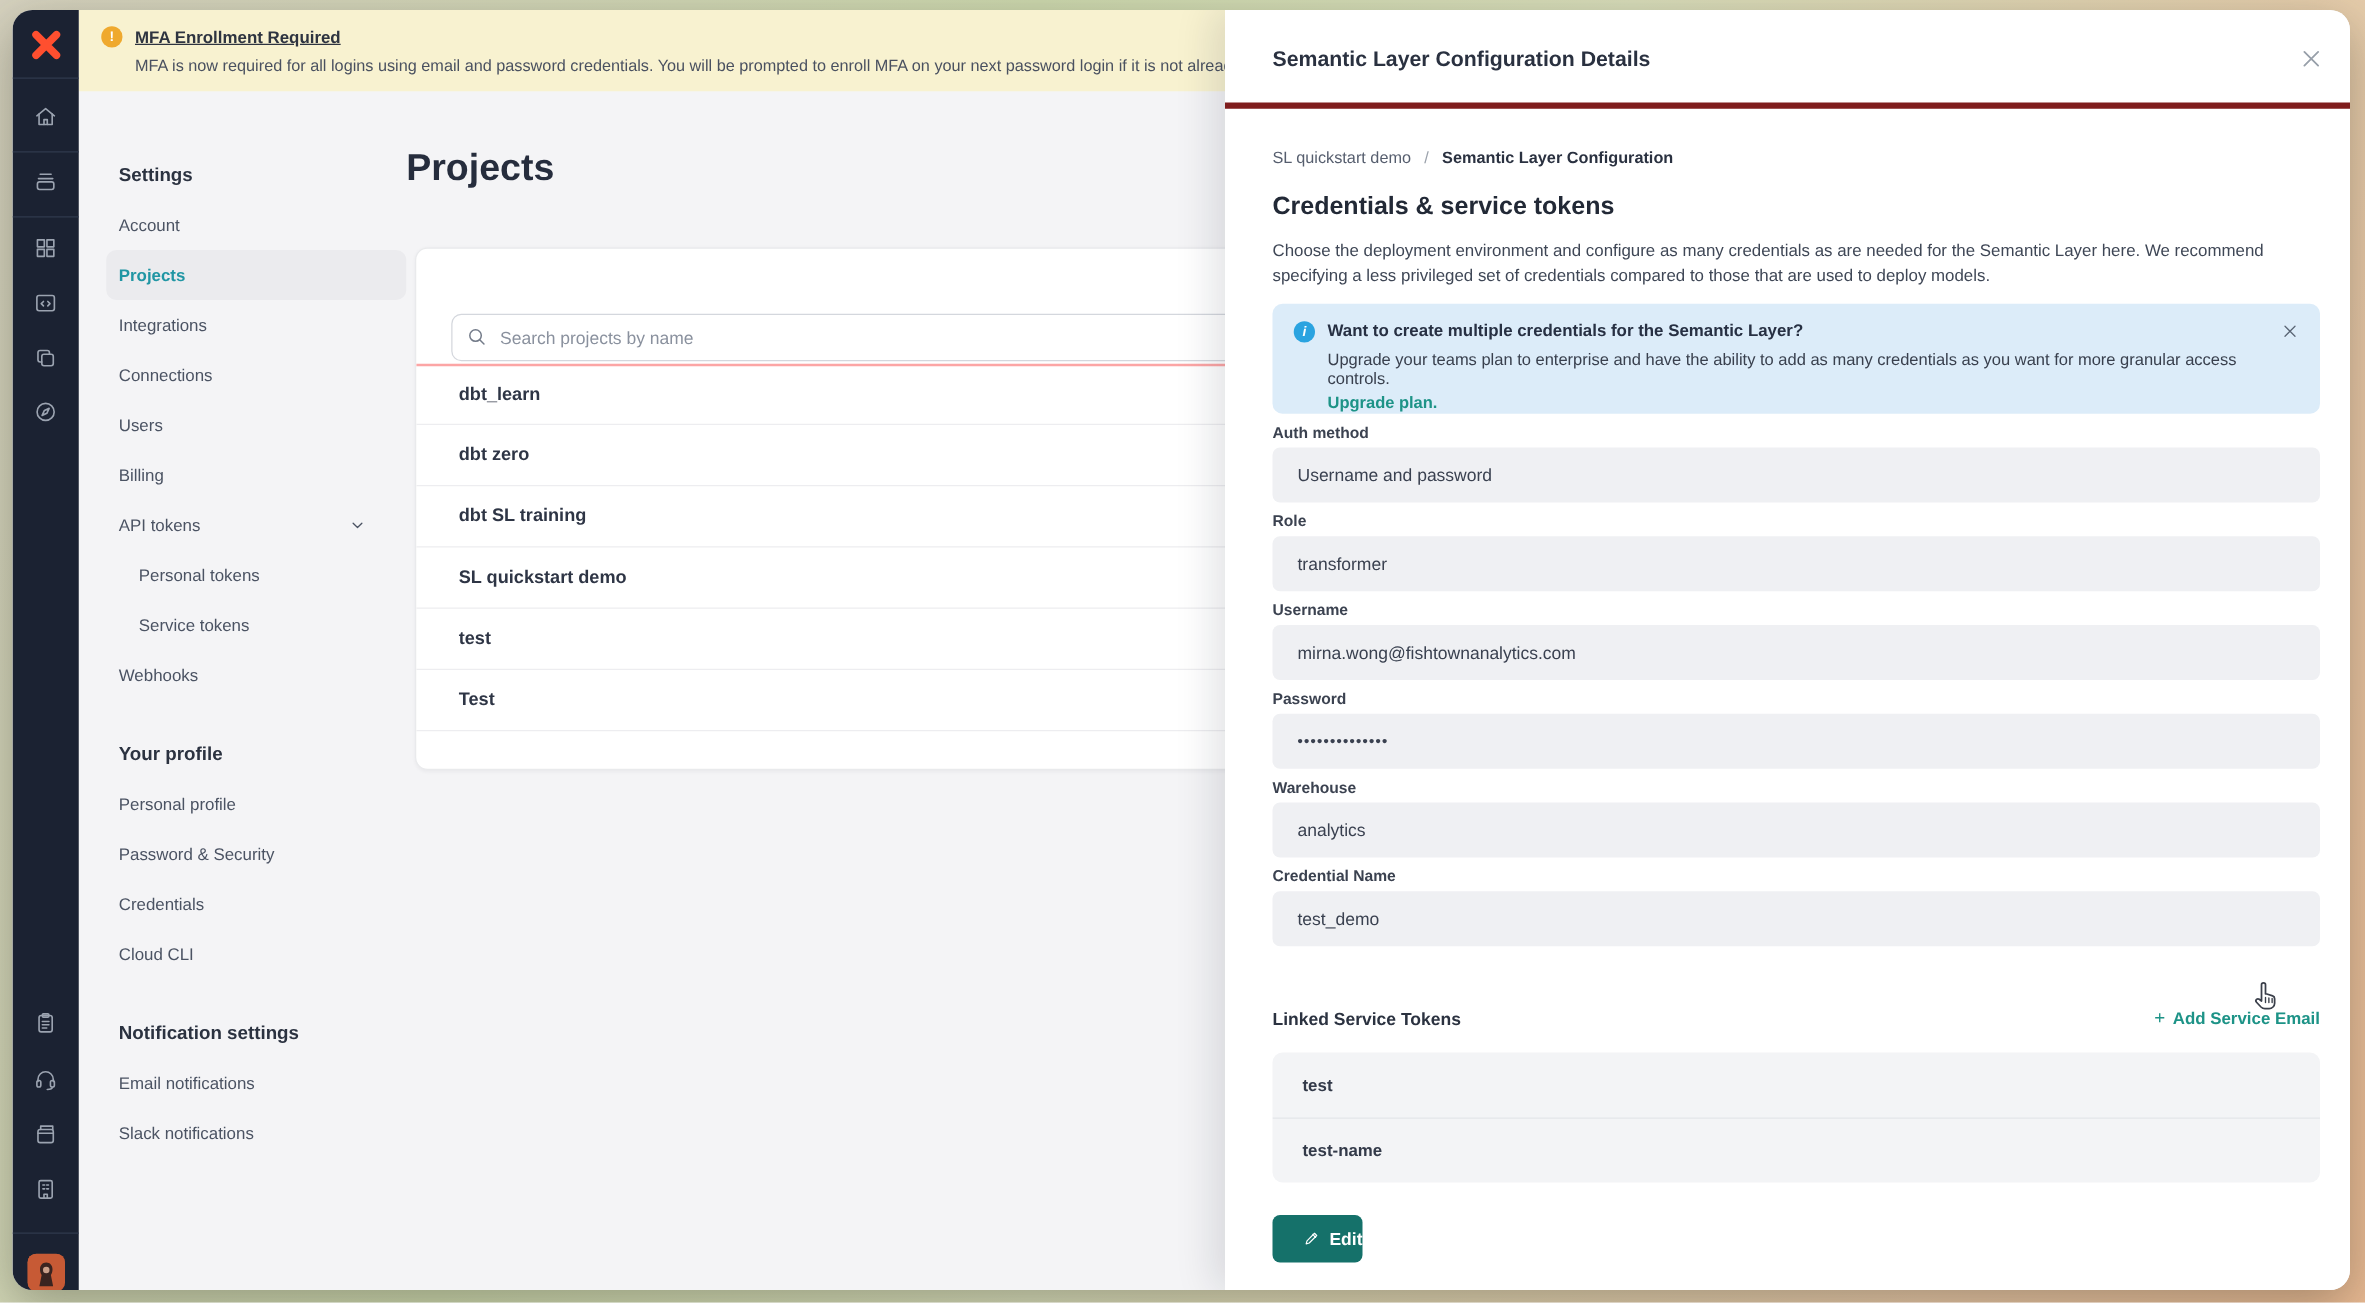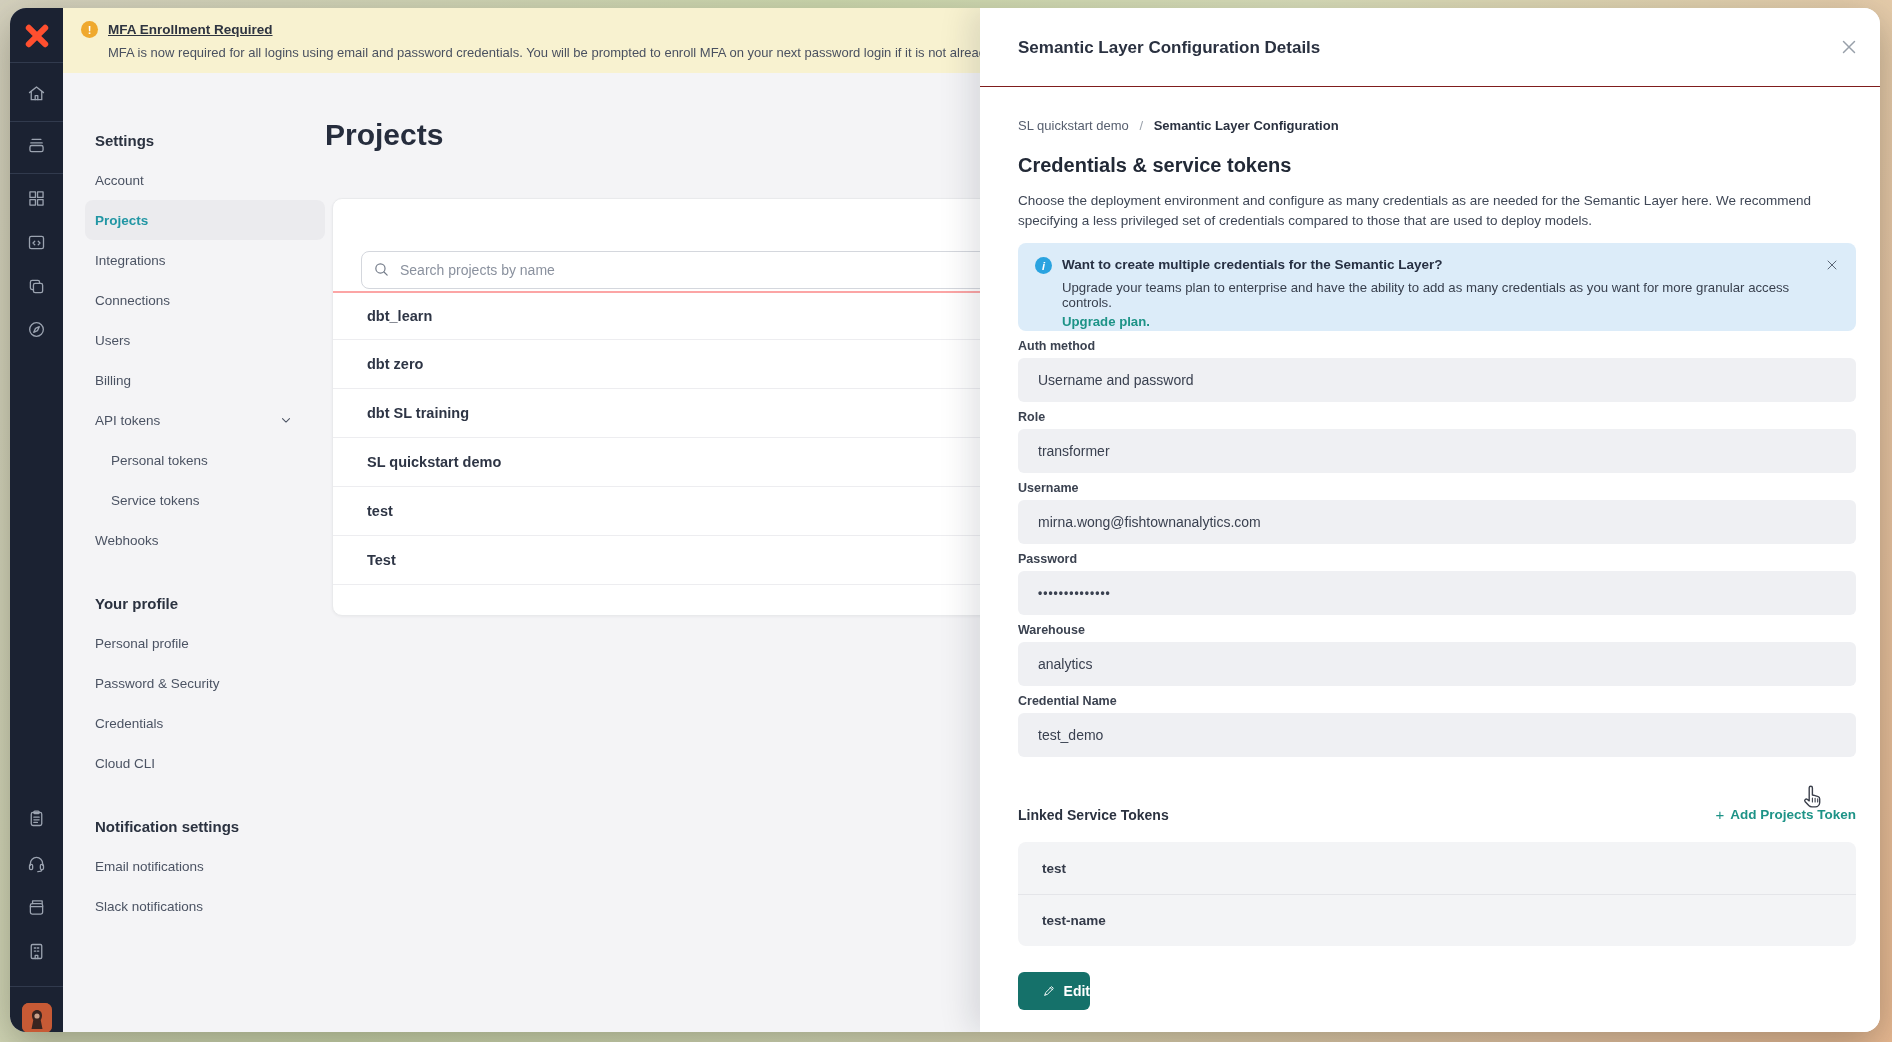--- a/index.html
+++ b/index.html
@@ -71,21 +71,21 @@
   .search-icon svg { width:17px; height:17px; stroke:#737b89; fill:none; stroke-width:1.7; stroke-linecap:round; }
   .proj-list { position:absolute; left:0; top:92px; width:100%; }
   .proj-row { height:49px; display:flex; align-items:center; padding-left:34px; font-size:14.5px; font-weight:bold; color:#2e3545; border-bottom:1px solid #ededf0; cursor:pointer; }
   .proj-row:first-child { border-top:2px solid #fca5a5; }
 
   
   .drawer {
     position:absolute; left:970px; top:0; width:900px; height:1024px; background:#fff; z-index:40;
     box-shadow:-10px 0 30px rgba(20,25,40,.12); overflow:hidden;
   }
-  .drawer-header { position:relative; height:79px; border-bottom:1px solid #7f1d1d; }
+  .drawer-header { position:relative; height:79px; border-bottom:5px solid #7f1d1d; }
   .drawer-title { position:absolute; left:38px; top:30px; font-size:17px; font-weight:bold; color:#2a3140; }
   .drawer-close { position:absolute; right:20px; top:28px; width:22px; height:22px; cursor:pointer; }
   .drawer-close svg { width:22px; height:22px; stroke:#98a0aa; stroke-width:1.6; stroke-linecap:round; }
   .drawer-body { padding:31px 24px 0 38px; position:relative; }
 
   .crumb { font-size:13px; color:#565e6e; }
   .crumb .sep { color:#9aa1ab; margin:0 7px; }
   .crumb .current { font-weight:bold; color:#2a3140; }
 
   .h2 { font-size:20px; font-weight:bold; color:#222936; margin-top:21px; }
@@ -336,21 +336,21 @@
         </div>
         <div class="field">
           <div class="field-label">Credential Name</div>
           <div class="field-box">test_demo</div>
         </div>
 
         <div class="tokens-head">
           <div class="tokens-label">Linked Service Tokens</div>
           <div class="add-token">
             <span class="plus">+</span>
-            <span>Add Projects Token</span>
+            <span>Add Service Email</span>
           </div>
         </div>
         <div class="tokens-box">
           <div class="token-row">test</div>
           <div class="token-row">test-name</div>
         </div>
 
         <button class="edit-btn">
           <svg viewBox="0 0 24 24">
               <path d="M14 6l4 4M5 19l1.2-4.2L16.5 4.5l3 3L9.2 17.8 5 19z"></path>

